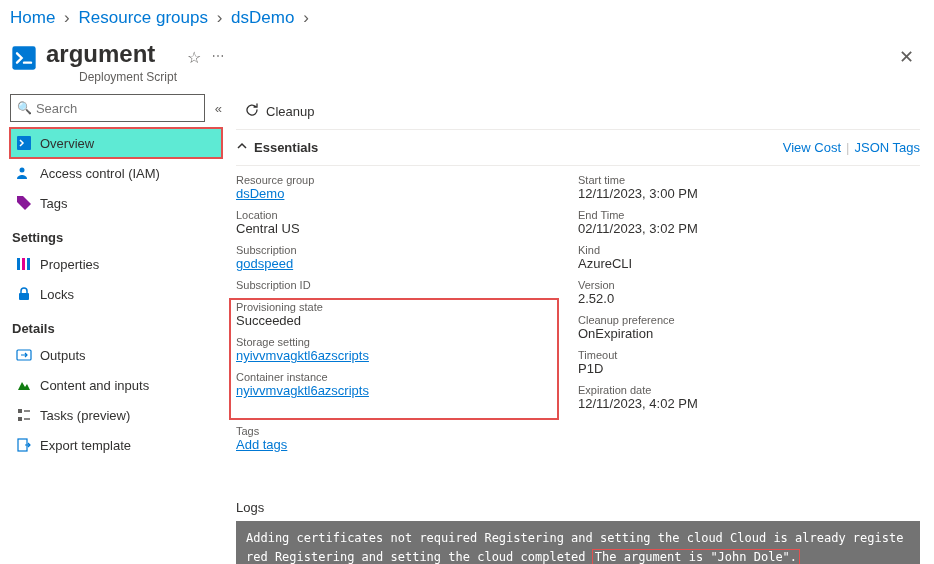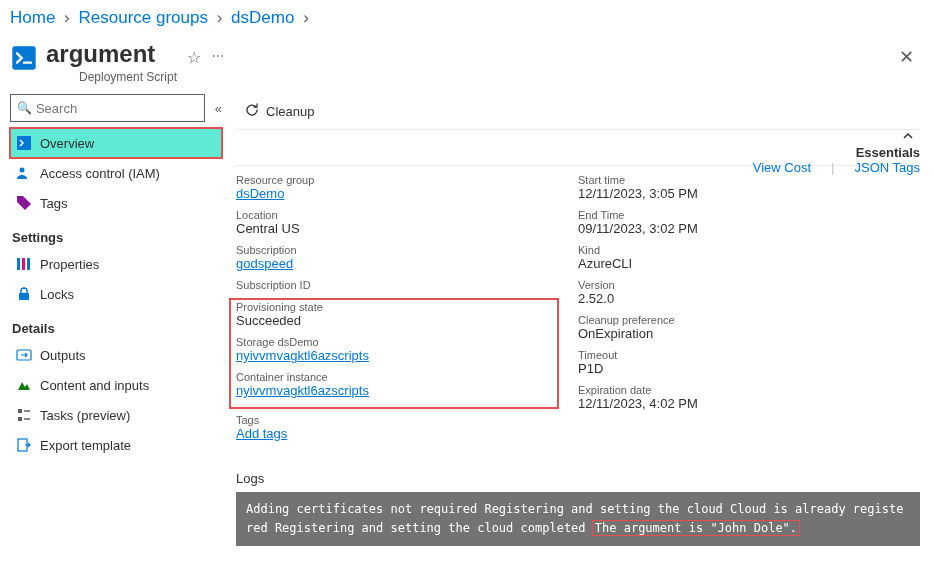--- a/index.html
+++ b/index.html
@@ -28,35 +28,35 @@
   .nav-item { display: flex; align-items: center; height: 30px; padding: 0 6px; cursor: pointer; }
   .nav-item.selected { background: #5eead4; outline: 2px solid #e3504f; outline-offset: -1px; }
   .nav-item .nicon { width: 16px; height: 16px; margin-right: 8px; display: inline-flex; align-items: center; justify-content: center; font-size: 12px; flex-shrink: 0; }
   .nav-header { font-weight: 600; font-size: 13px; margin-top: 12px; margin-bottom: 4px; padding: 0 2px; }
 
   .main { flex: 1; padding: 0 14px 0 6px; }
   .toolbar { display: flex; align-items: center; height: 36px; border-bottom: 1px solid #edebe9; }
   .toolbar .tbtn { display: flex; align-items: center; padding: 0 8px; height: 100%; cursor: pointer; }
   .toolbar .ticon { margin-right: 6px; }
 
-  .essentials-header { display: flex; align-items: flex-end; height: 36px; border-bottom: 1px solid #edebe9; flex-direction: column; }
+  .essentials-header { display: flex; align-items: center; height: 36px; border-bottom: 1px solid #edebe9; }
   .essentials-header .chev { margin-right: 6px; }
   .essentials-header .label { font-weight: 600; }
-  .essentials-header .right-links { margin-left: auto; display: flex; gap: 16px; align-items: center; }
+  .essentials-header .right-links { margin-left: auto; display: flex; gap: 1px; align-items: center; }
   .essentials-header .divider { color: #c8c6c4; margin: 0 4px; }
 
   .essentials-body { display: flex; padding: 8px 0 12px 0; }
   .ecol { flex: 1; padding-right: 20px; }
   .erow { margin-bottom: 8px; }
   .elabel { font-size: 11px; color: #605e5c; }
   .evalue { font-size: 13px; color: #323130; }
   .evalue a { text-decoration: underline; }
   .highlight-box { outline: 2px solid #e3504f; outline-offset: -1px; padding: 2px 6px; margin-left: -6px; margin-bottom: 6px; }
 
-  .section-title { font-weight: 400; color: #323130; margin-top: 10px; margin-bottom: 6px; }
+  .section-title { font-weight: 400; color: #323130; margin-top: 28px; margin-bottom: 6px; }
   .logs-box { background: #737373; color: #fff; font-family: "Consolas", monospace; font-size: 12px; padding: 8px 10px; line-height: 1.6; word-break: break-all; }
   .logs-box .hl { outline: 1px solid #e3504f; outline-offset: 0px; padding: 0 2px; }
 
   svg.icon { width: 16px; height: 16px; }
 </style>
 </head>
 <body>
 
 <div class="breadcrumb">
   <a href="#">Home</a>
@@ -226,41 +226,41 @@
         <div class="erow">
           <div class="elabel">Subscription ID</div>
           <div class="evalue"></div>
         </div>
         <div class="highlight-box">
           <div class="erow">
             <div class="elabel">Provisioning state</div>
             <div class="evalue">Succeeded</div>
           </div>
           <div class="erow">
-            <div class="elabel">Storage dsDemo</div>
+            <div class="elabel">Storage setting</div>
             <div class="evalue"><a href="#">nyivvmvagktl6azscripts</a></div>
           </div>
-          <div class="erow" style="margin-bottom:8px">
+          <div class="erow" style="margin-bottom:19px">
             <div class="elabel">Container instance</div>
             <div class="evalue"><a href="#">nyivvmvagktl6azscripts</a></div>
           </div>
         </div>
         <div class="erow">
           <div class="elabel">Tags</div>
           <div class="evalue"><a href="#">Add tags</a></div>
         </div>
       </div>
       <div class="ecol">
         <div class="erow">
             <div class="elabel">Start time</div>
-            <div class="evalue">12/11/2023, 3:05 PM</div>
+            <div class="evalue">12/11/2023, 3:00 PM</div>
           </div>
         <div class="erow">
             <div class="elabel">End Time</div>
-            <div class="evalue">09/11/2023, 3:02 PM</div>
+            <div class="evalue">02/11/2023, 3:02 PM</div>
           </div>
         <div class="erow">
             <div class="elabel">Kind</div>
             <div class="evalue">AzureCLI</div>
           </div>
         <div class="erow">
             <div class="elabel">Version</div>
             <div class="evalue">2.52.0</div>
           </div>
         <div class="erow">

